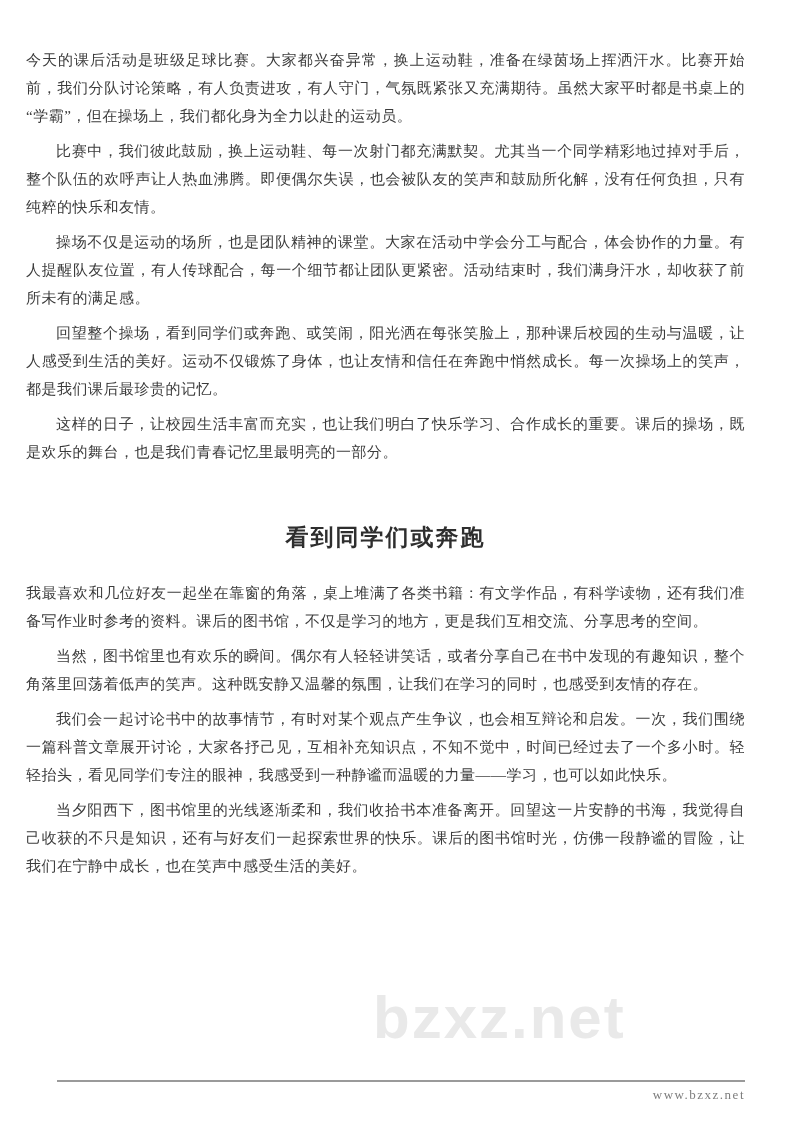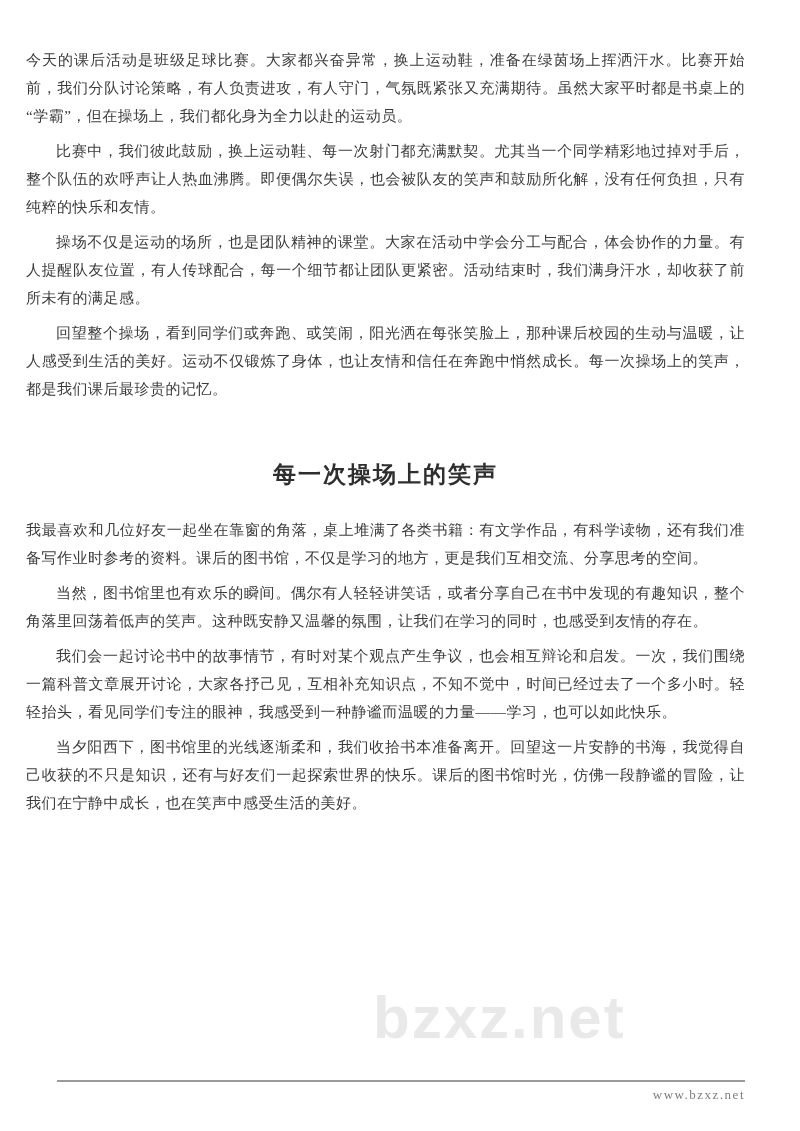--- a/index.html
+++ b/index.html
@@ -79,24 +79,25 @@
 
   <div class="watermark">bzxz.net</div>
 
   <div class="content">
 
     <section>
       <p>今天的课后活动是班级足球比赛。大家都兴奋异常，换上运动鞋，准备在绿茵场上挥洒汗水。比赛开始前，我们分队讨论策略，有人负责进攻，有人守门，气氛既紧张又充满期待。虽然大家平时都是书桌上的“学霸”，但在操场上，我们都化身为全力以赴的运动员。</p>
       <p class="indent">比赛中，我们彼此鼓励，换上运动鞋、每一次射门都充满默契。尤其当一个同学精彩地过掉对手后，整个队伍的欢呼声让人热血沸腾。即便偶尔失误，也会被队友的笑声和鼓励所化解，没有任何负担，只有纯粹的快乐和友情。</p>
       <p class="indent">操场不仅是运动的场所，也是团队精神的课堂。大家在活动中学会分工与配合，体会协作的力量。有人提醒队友位置，有人传球配合，每一个细节都让团队更紧密。活动结束时，我们满身汗水，却收获了前所未有的满足感。</p>
       <p class="indent">回望整个操场，看到同学们或奔跑、或笑闹，阳光洒在每张笑脸上，那种课后校园的生动与温暖，让人感受到生活的美好。运动不仅锻炼了身体，也让友情和信任在奔跑中悄然成长。每一次操场上的笑声，都是我们课后最珍贵的记忆。</p>
+      <p class="indent">这样的日子，让校园生活丰富而充实，也让我们明白了快乐学习、合作成长的重要。课后的操场，既是欢乐的舞台，也是我们青春记忆里最明亮的一部分。</p>
     </section>
 
     <section>
-      <h1 class="essay-title">每一次操场上的笑声</h1>
+      <h1 class="essay-title">看到同学们或奔跑</h1>
       <p>我最喜欢和几位好友一起坐在靠窗的角落，桌上堆满了各类书籍：有文学作品，有科学读物，还有我们准备写作业时参考的资料。课后的图书馆，不仅是学习的地方，更是我们互相交流、分享思考的空间。</p>
       <p class="indent">当然，图书馆里也有欢乐的瞬间。偶尔有人轻轻讲笑话，或者分享自己在书中发现的有趣知识，整个角落里回荡着低声的笑声。这种既安静又温馨的氛围，让我们在学习的同时，也感受到友情的存在。</p>
       <p class="indent">我们会一起讨论书中的故事情节，有时对某个观点产生争议，也会相互辩论和启发。一次，我们围绕一篇科普文章展开讨论，大家各抒己见，互相补充知识点，不知不觉中，时间已经过去了一个多小时。轻轻抬头，看见同学们专注的眼神，我感受到一种静谧而温暖的力量——学习，也可以如此快乐。</p>
       <p class="indent">当夕阳西下，图书馆里的光线逐渐柔和，我们收拾书本准备离开。回望这一片安静的书海，我觉得自己收获的不只是知识，还有与好友们一起探索世界的快乐。课后的图书馆时光，仿佛一段静谧的冒险，让我们在宁静中成长，也在笑声中感受生活的美好。</p>
     </section>
 
   </div>
 
   <div class="footer-rule"></div>
   <div class="footer-url">www.bzxz.net</div>

